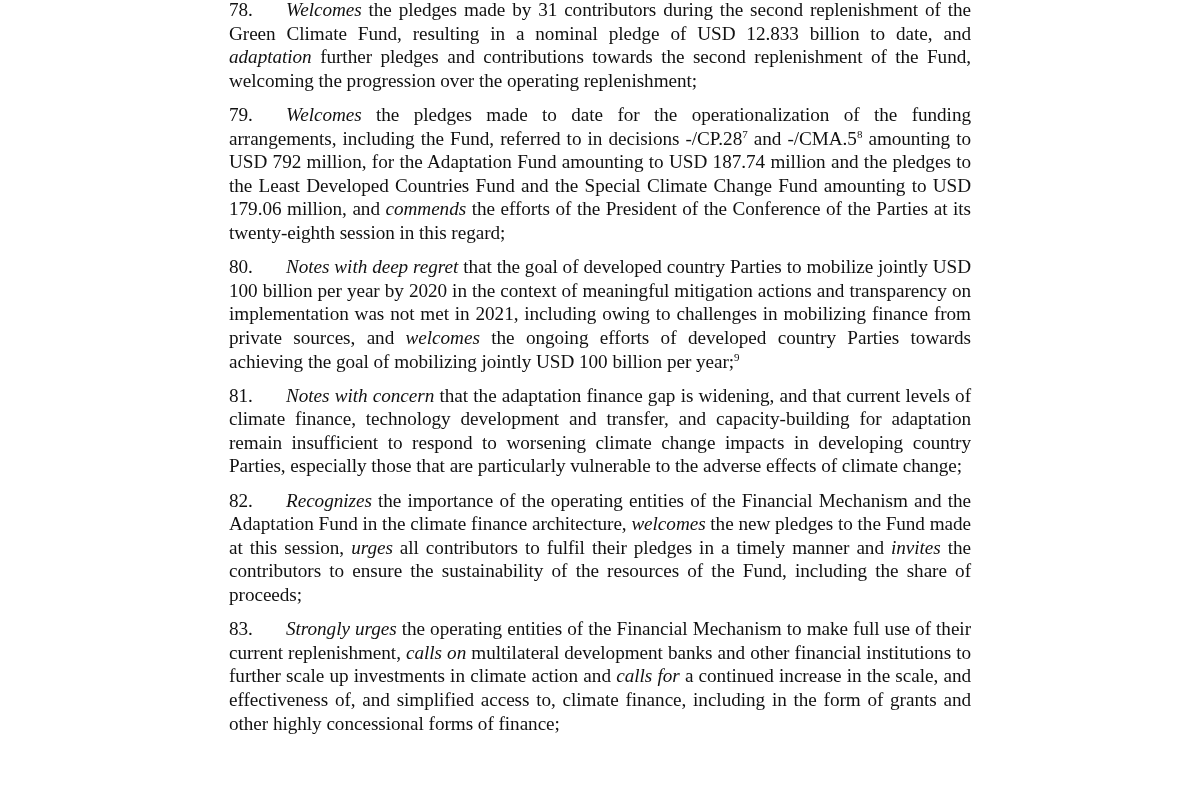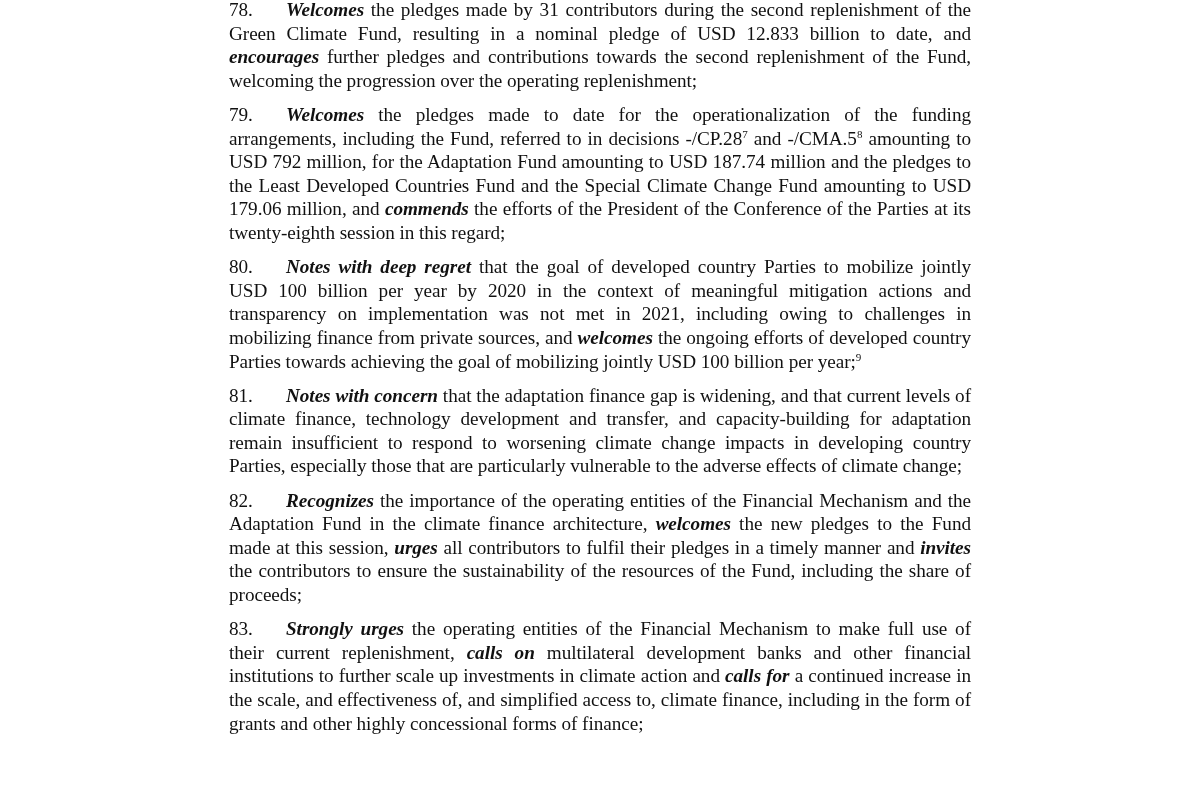--- a/index.html
+++ b/index.html
@@ -25,33 +25,33 @@
       font-size: 19.2px;
       line-height: 23.6px;
       text-align: justify;
       margin: 0 0 10.6px 0;
       letter-spacing: -0.05px;
     }
     .num {
       display: inline-block;
       width: 57px;
     }
-    .para i { font-style: italic; font-weight: bold; }
+    .para i { font-style: italic; }
     sup {
       font-size: 11px;
       line-height: 0;
       vertical-align: 7px;
     }
   </style>
 </head>
 <body>
 
 <div class="page">
   <p class="para">
-    <span class="num">78.</span><i>Welcomes</i><span> the pledges made by 31 contributors during the second replenishment of the Green Climate Fund, resulting in a nominal pledge of USD 12.833 billion to date, and </span><i>encourages</i><span> further pledges and contributions towards the second replenishment of the Fund, welcoming the progression over the operating replenishment;</span>
+    <span class="num">78.</span><i>Welcomes</i><span> the pledges made by 31 contributors during the second replenishment of the Green Climate Fund, resulting in a nominal pledge of USD 12.833 billion to date, and </span><i>adaptation</i><span> further pledges and contributions towards the second replenishment of the Fund, welcoming the progression over the operating replenishment;</span>
   </p>
 
   <p class="para">
     <span class="num">79.</span><i>Welcomes</i><span> the pledges made to date for the operationalization of the funding arrangements, including the Fund, referred to in decisions -/CP.28</span><sup>7</sup><span> and -/CMA.5</span><sup>8</sup><span> amounting to USD 792 million, for the Adaptation Fund amounting to USD 187.74 million and the pledges to the Least Developed Countries Fund and the Special Climate Change Fund amounting to USD 179.06 million, and </span><i>commends</i><span> the efforts of the President of the Conference of the Parties at its twenty-eighth session in this regard;</span>
   </p>
 
   <p class="para">
     <span class="num">80.</span><i>Notes with deep regret</i><span> that the goal of developed country Parties to mobilize jointly USD 100 billion per year by 2020 in the context of meaningful mitigation actions and transparency on implementation was not met in 2021, including owing to challenges in mobilizing finance from private sources, and </span><i>welcomes</i><span> the ongoing efforts of developed country Parties towards achieving the goal of mobilizing jointly USD 100 billion per year;</span><sup>9</sup>
   </p>
 

